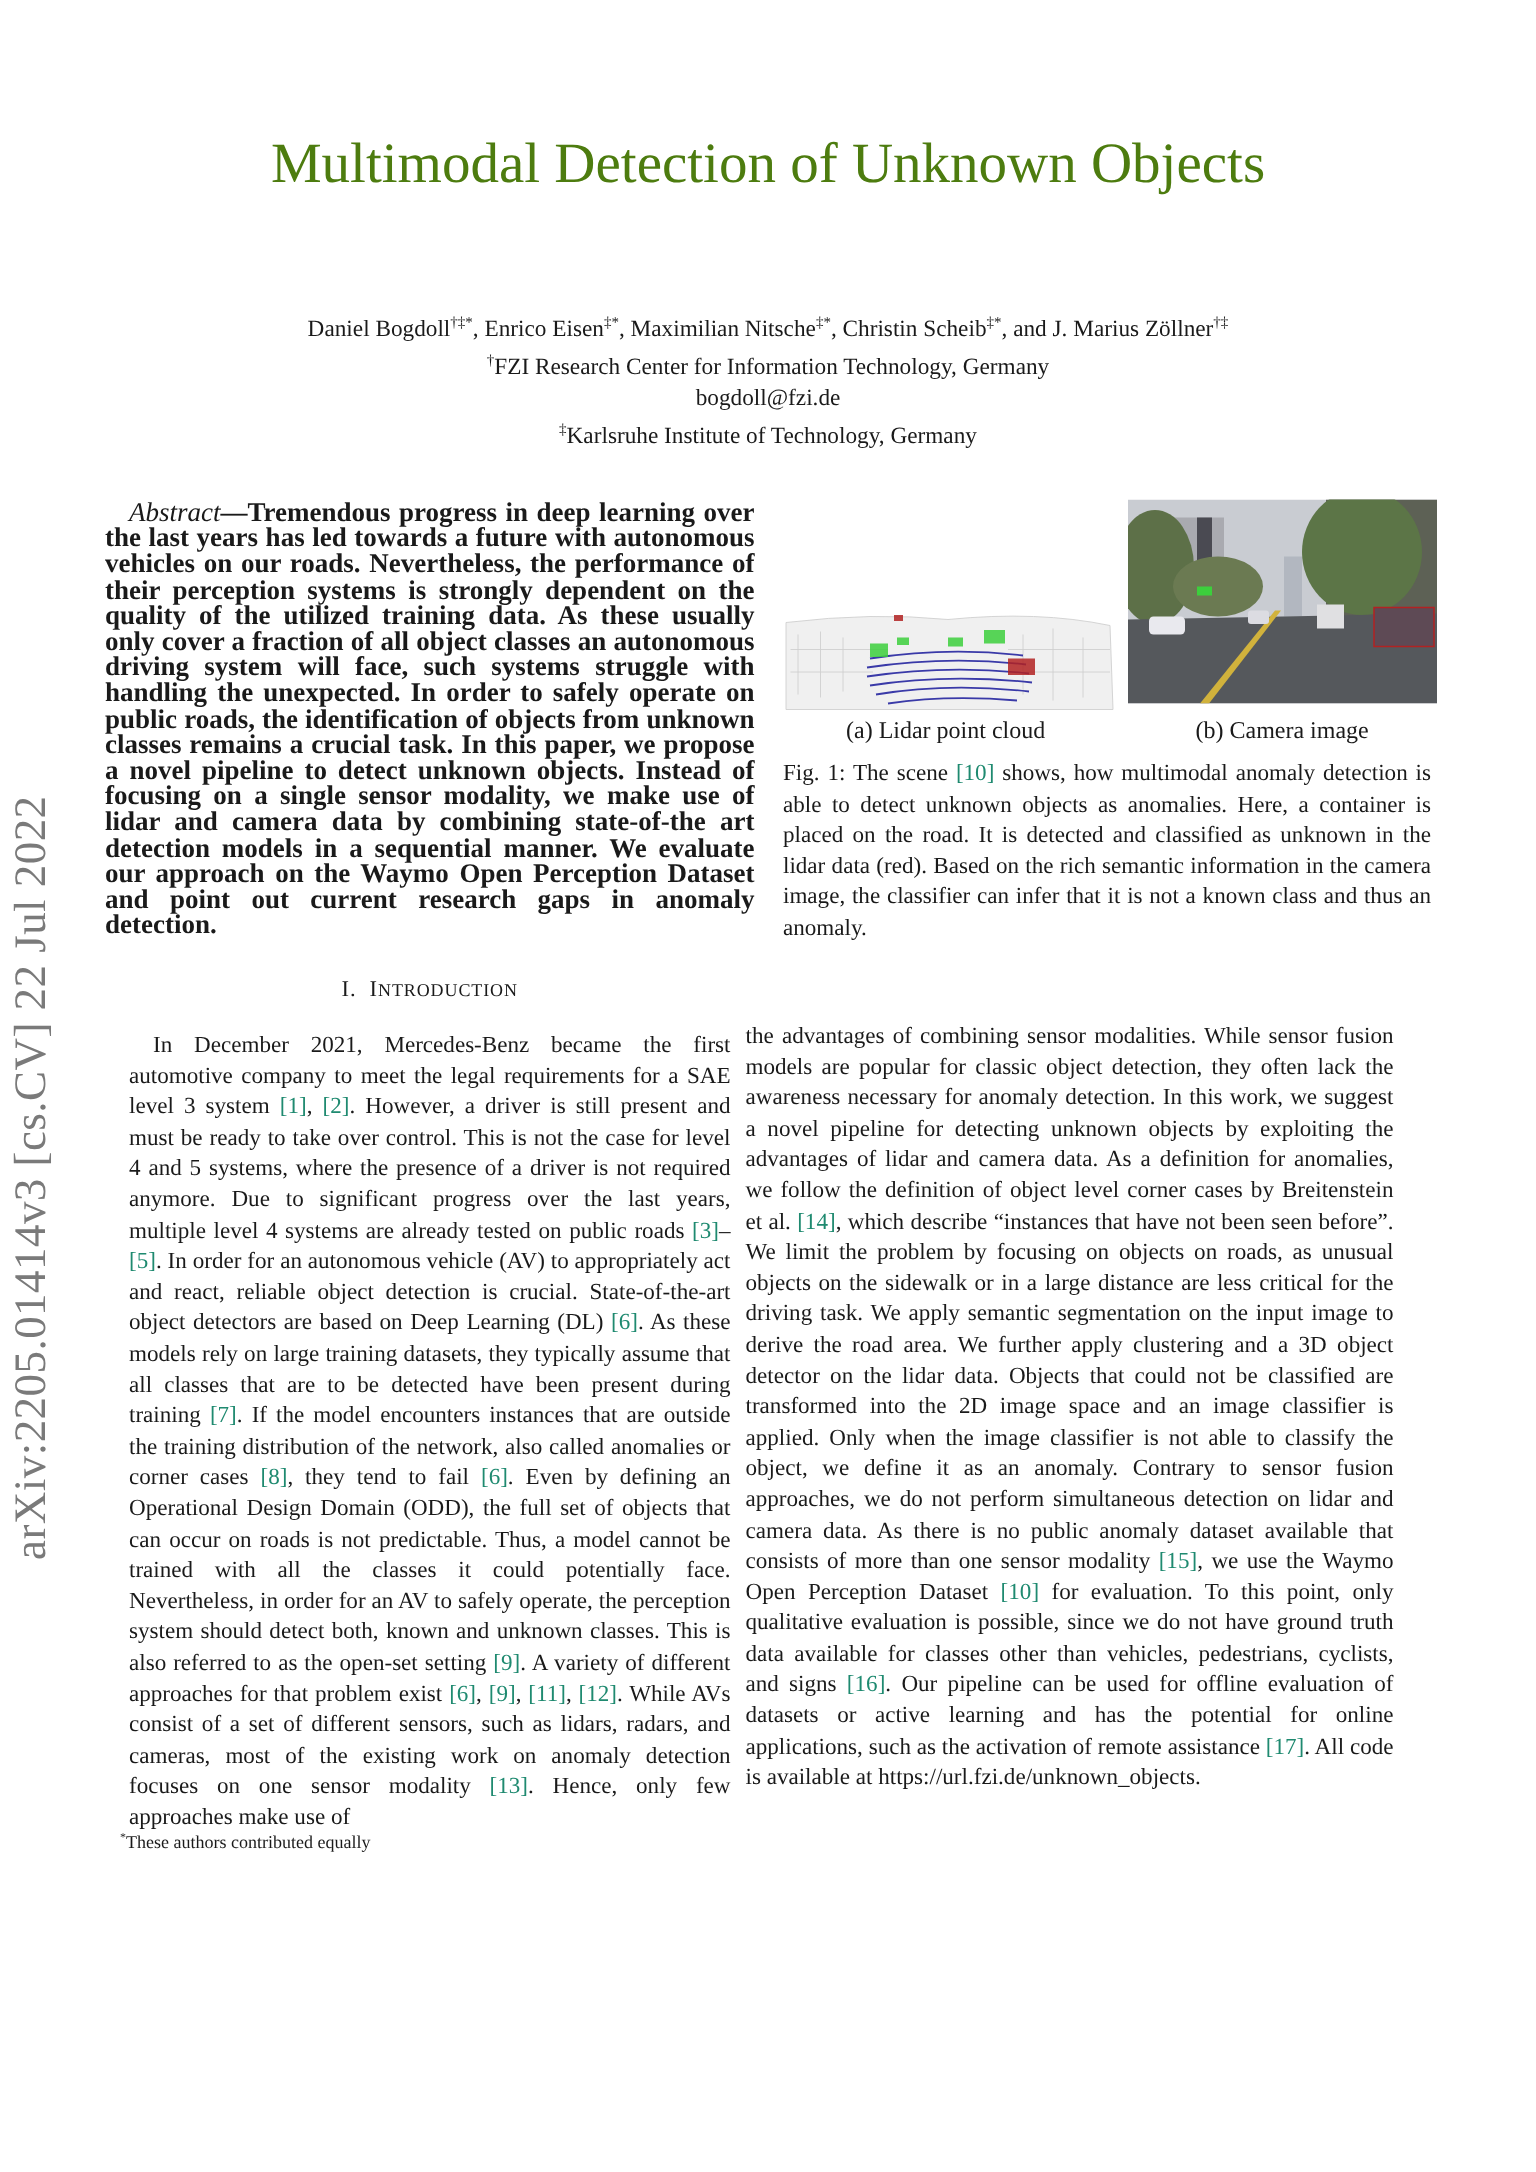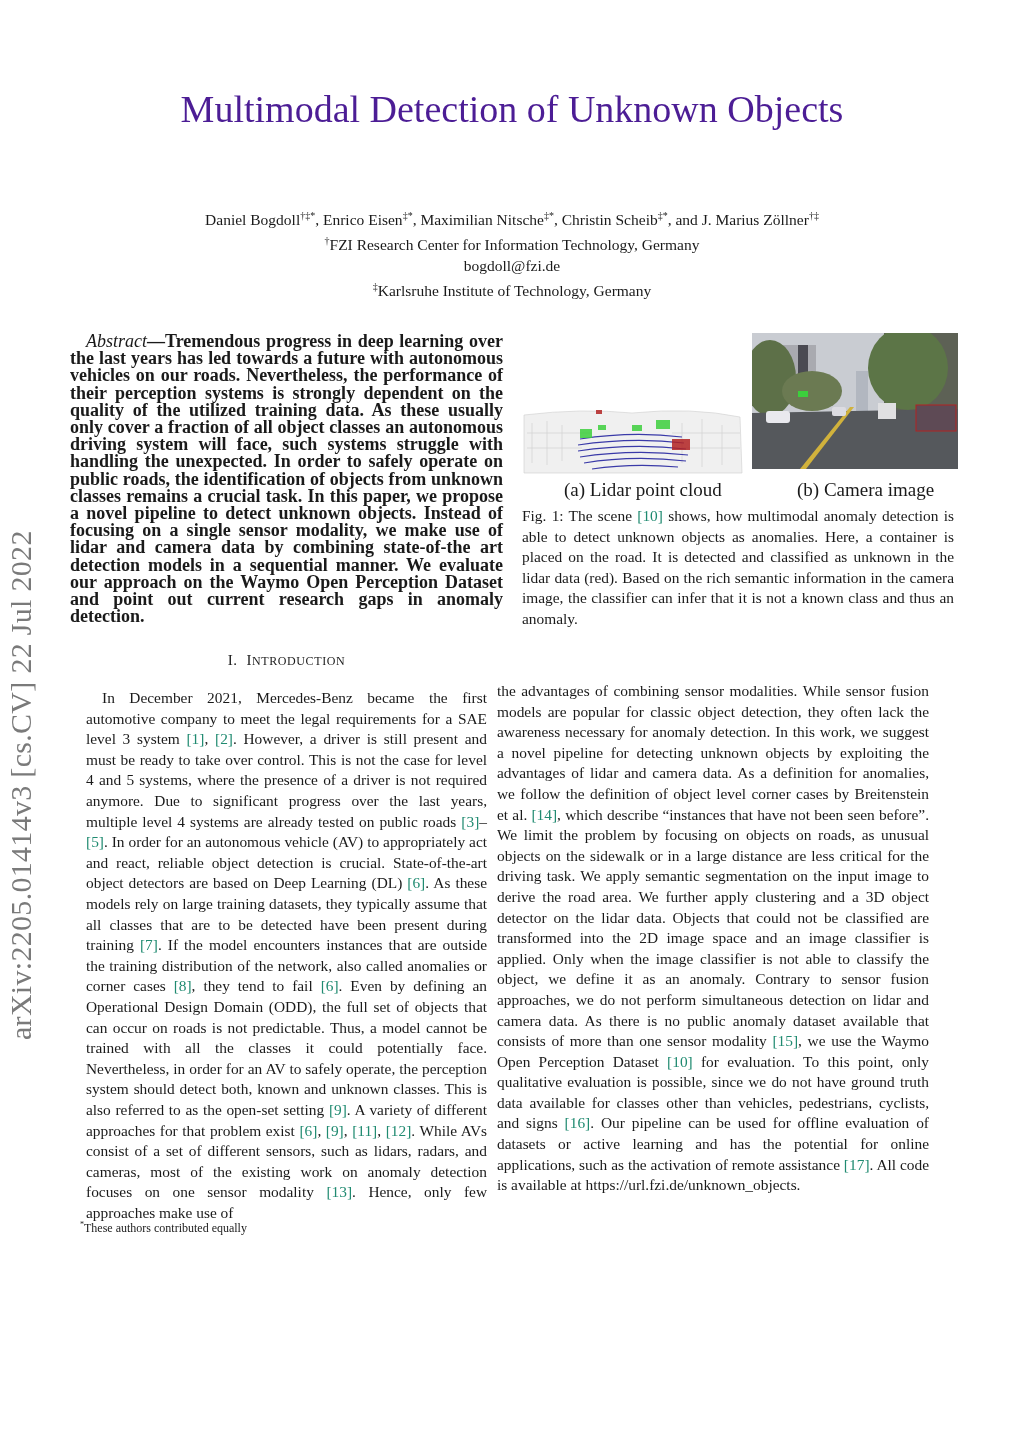--- a/index.html
+++ b/index.html
@@ -2,38 +2,38 @@
 <html><head>
 <meta charset="utf-8">
 <style>
   html, body { margin: 0; padding: 0; background: #ffffff; }
   body { width: 1024px; height: 1448px; position: relative; overflow: hidden;
          font-family: "Liberation Serif", "DejaVu Serif", serif; color: #1a1a1a; }
   .cite { color: #1f8a70; }
   #arxiv-stamp { position: absolute; left: 4px; top: 1040px; transform-origin: 0 0; transform: rotate(-90deg);
          font-size: 30px; color: #7a7a7a; white-space: nowrap; letter-spacing: 0.3px; width: 590px; }
   #title { position: absolute; top: 86px; left: 0; width: 1024px; text-align: center;
-         font-size: 38px; line-height: 47px; color: #4c1d95; }
+         font-size: 38px; line-height: 47px; color: #4d7c0f; }
   #authors { position: absolute; top: 205px; left: 0; width: 1024px; text-align: center;
          font-size: 15.5px; line-height: 21px; }
   #authors sup { font-size: 10px; }
   .col { position: absolute; text-align: justify; font-size: 15.4px; line-height: 20.6px; }
   #left-col { left: 70px; top: 333px; width: 433px; }
   .abstract { font-weight: bold; font-size: 18px; line-height: 17.2px; text-align: justify; }
   .abstract p { margin: 0; text-indent: 16px; }
   .abstract em { font-weight: normal; font-style: italic; }
   #section-head { text-align: center; font-size: 15px; letter-spacing: 0.6px; margin: 25px 0 8px 0; }
   #section-head .sc { font-size: 12px; }
   .body-p { margin: 16px; text-indent: 16px; }
   #footnote { position: absolute; left: 80px; top: 1220px; font-size: 12px; }
   #footnote sup { font-size: 8px; }
   #figure { position: absolute; left: 522px; top: 333px; width: 436px; }
   #fig-lidar { position: absolute; left: 0; top: 70px; width: 222px; height: 75px; }
   #fig-camera { position: absolute; left: 230px; top: 0; width: 206px; height: 136px; overflow: hidden; }
-  .subcap { position: absolute; top: 146px; font-size: 19px; }
+  .subcap { position: absolute; top: 146px; font-size: 16px; }
   #subcap-a { left: 42px; }
   #subcap-b { left: 275px; }
   #fig-caption { position: absolute; left: 522px; top: 506px; width: 432px; font-size: 15.4px; line-height: 20.6px; text-align: justify; }
   #right-body { position: absolute; left: 497px; top: 681px; width: 432px; font-size: 15.4px; line-height: 20.6px; text-align: justify; }
 </style>
 </head>
 <body>
 
 <div id="arxiv-stamp">arXiv:2205.01414v3  [cs.CV]  22 Jul 2022</div>
 

